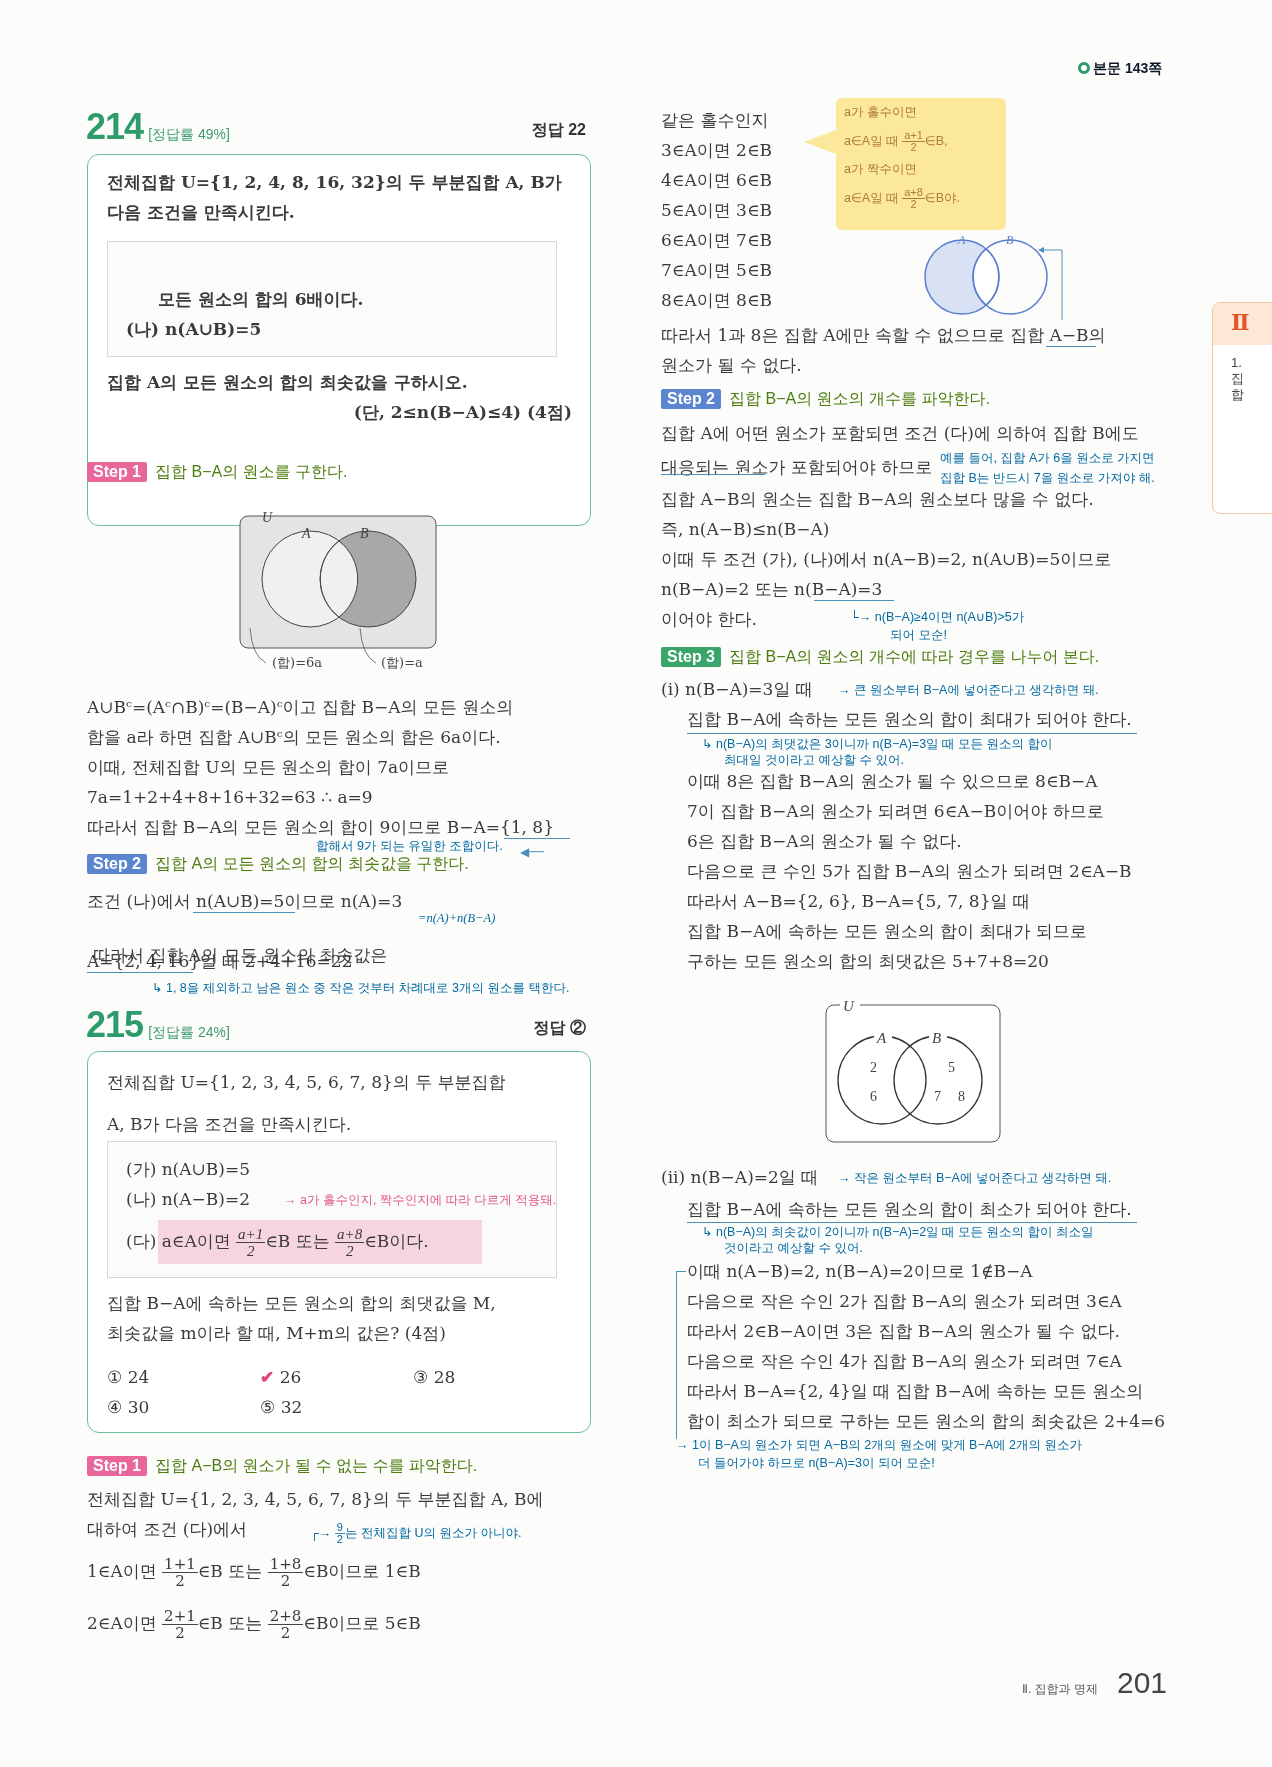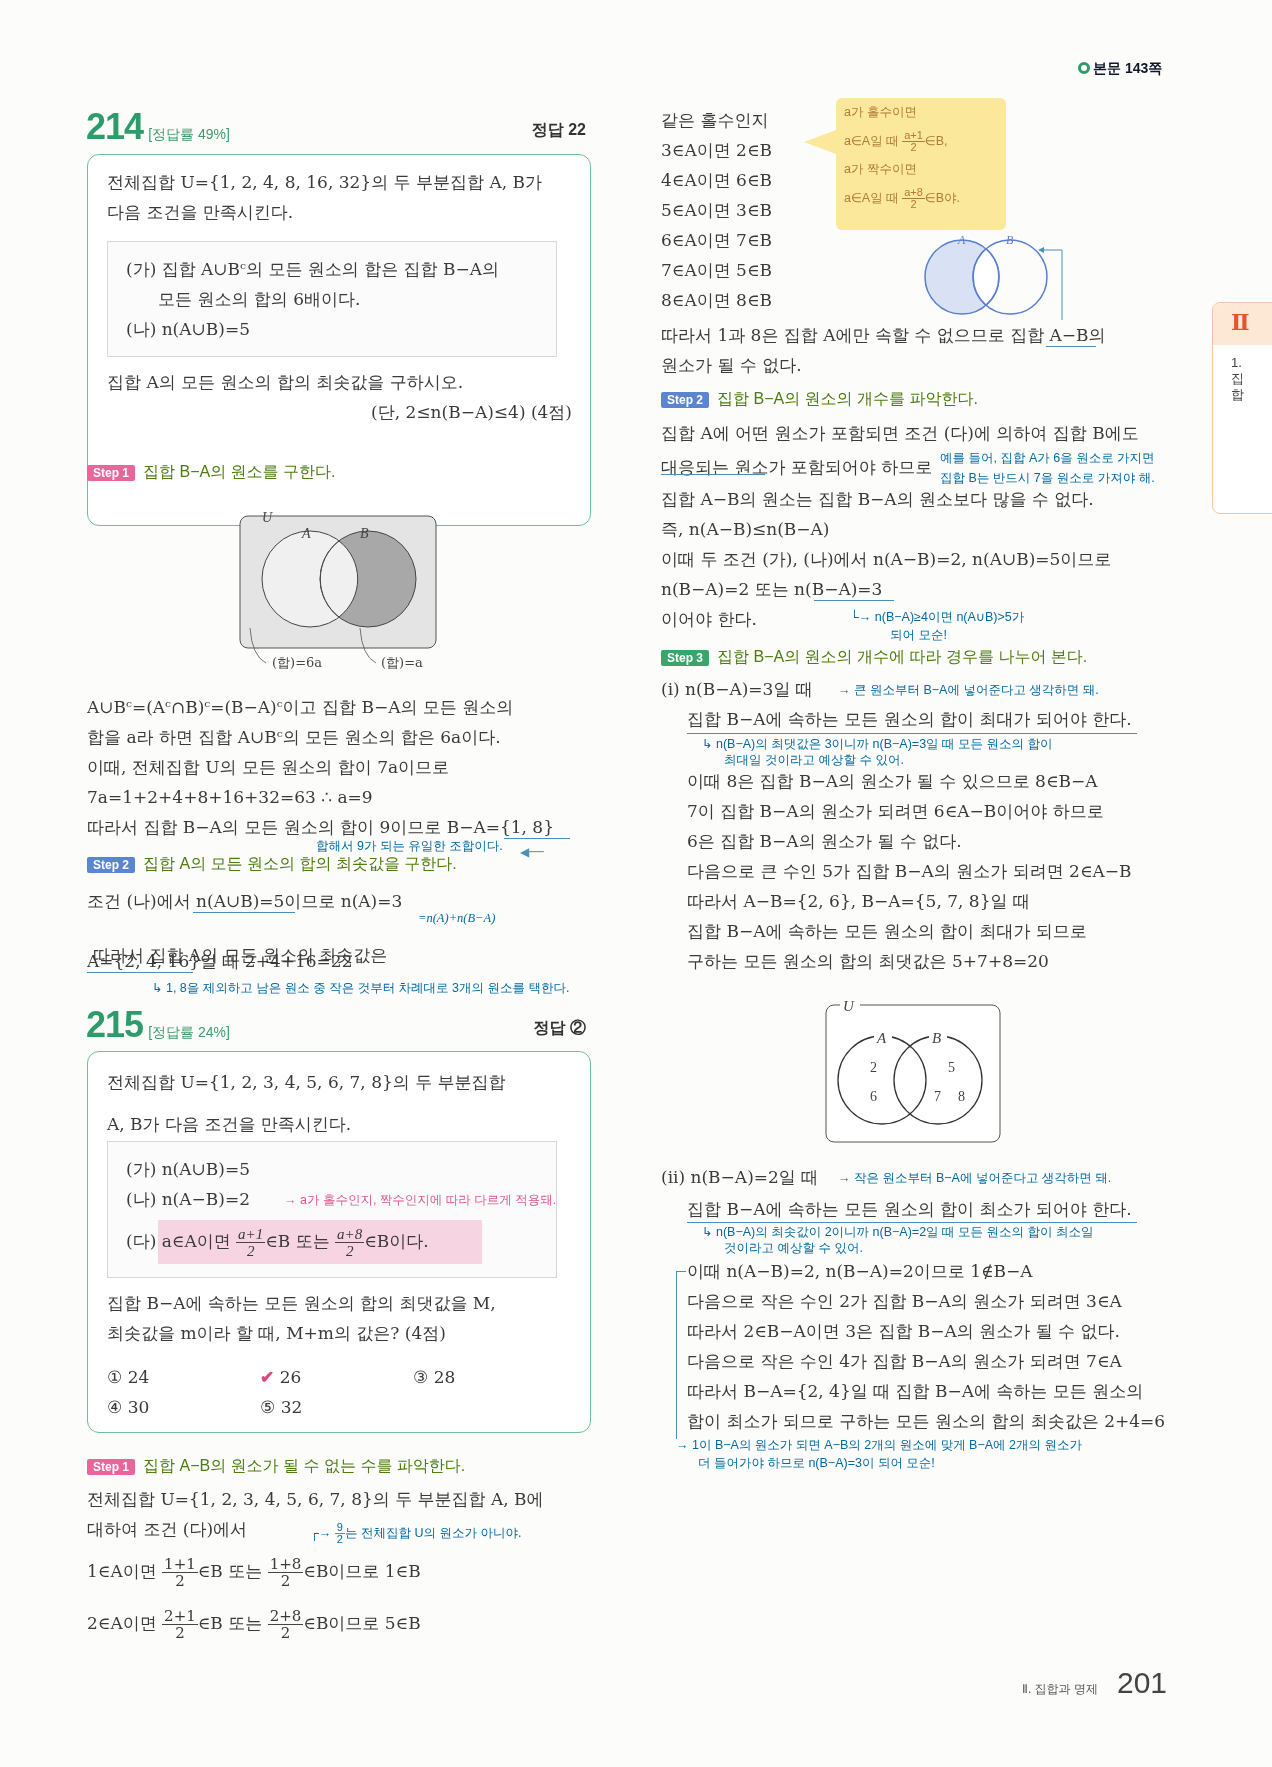--- a/index.html
+++ b/index.html
@@ -7,21 +7,21 @@
   .abs { position: absolute; }
   .t { font-size: 17px; line-height: 30px; white-space: nowrap; color: #3a3a3a; }
   .i { font-style: italic; font-family: "Liberation Serif", serif; }
   .blue { color: #0369a1; font-family: "Liberation Sans", sans-serif; font-size: 12.5px; line-height: 16px; white-space: nowrap; }
   .pink { color: #e0578c; font-family: "Liberation Sans", sans-serif; font-size: 12.5px; white-space: nowrap; }
   .qnum { font-family: "Liberation Sans", sans-serif; font-weight: bold; font-size: 36px; color: #2e9b6a; letter-spacing: -1px; }
   .rate { font-family: "Liberation Sans", sans-serif; font-size: 14px; color: #3e9b6e; }
   .ans { font-family: "Liberation Sans", sans-serif; font-weight: bold; font-size: 16px; color: #333; }
   .qbox { border: 1.5px solid #6cc09a; border-radius: 12px; background: #fff; }
   .cbox { border: 1px solid #d8d8d8; background: #fbfbfb; }
-  .step { display: inline-block; font-family: "Liberation Sans", sans-serif; font-weight: bold; font-size: 12px; color: #fff; padding: 1px 6px; border-radius: 2px; }
+  .step { display: inline-block; font-family: "Liberation Sans", sans-serif; font-weight: bold; font-size: 16px; color: #fff; padding: 1px 6px; border-radius: 2px; }
   .s-pink { background: #e8669a; }
   .s-blue { background: #5b86cf; }
   .s-green { background: #3aa56b; }
   .shead { font-family: "Liberation Sans", sans-serif; font-size: 16px; color: #4d7c0f; margin-left: 8px; }
   .frac { display: inline-block; vertical-align: middle; text-align: center; font-size: 15px; line-height: 16px; }
   .frac .n { display: block; border-bottom: 1px solid #444; padding: 0 2px; }
   .frac .d { display: block; }
   .ul { border-bottom: 1.5px solid #4a90b8; }
   .note { background: #fbe89a; border-radius: 6px; font-size: 12.5px; color: #b07a3a; font-family: "Liberation Sans", sans-serif; }
   .pinkbg { background: #f7d4e2; }
@@ -42,25 +42,24 @@
     <div>합</div>
   </div>
 </div>
 
 <div class="abs" style="left:86px; top:106px; width:500px;">
   <span class="qnum">214</span>
   <span class="rate">[정답률 49%]</span>
   <span class="ans abs" style="right:0; top:14px;">정답 22</span>
 </div>
 
-<div class="abs qbox" style="left:87px; top:154px; width:504px; height:372px;">
+<div class="abs qbox" style="left:87px; top:154px; width:504px; height:372px;font-weight:bold;">
   <div class="abs t" style="left:19px; top:12px;">전체집합 U={1, 2, 4, 8, 16, 32}의 두 부분집합 A, B가</div>
   <div class="abs t" style="left:19px; top:42px;">다음 조건을 만족시킨다.</div>
   <div class="abs cbox" style="left:19px; top:86px; width:450px; height:116px;">
-    <div class="abs t" style="left:18px; top:12px;">(가) 집합 A∪Bᶜ의 모든 원소의 합은 집합 B−A의</div>
     <div class="abs t" style="left:50px; top:42px;">모든 원소의 합의 6배이다.</div>
     <div class="abs t" style="left:18px; top:72px;">(나) n(A∪B)=5</div>
   </div>
   <div class="abs t" style="left:19px; top:212px;">집합 A의 모든 원소의 합의 최솟값을 구하시오.</div>
   <div class="abs t" style="right:18px; top:242px;">(단, 2≤n(B−A)≤4) (4점)</div>
 </div>
 
 <div class="abs" style="left:87px; top:462px;">
   <span class="step s-pink">Step 1</span><span class="shead">집합 B−A의 원소를 구한다.</span>
 </div>

